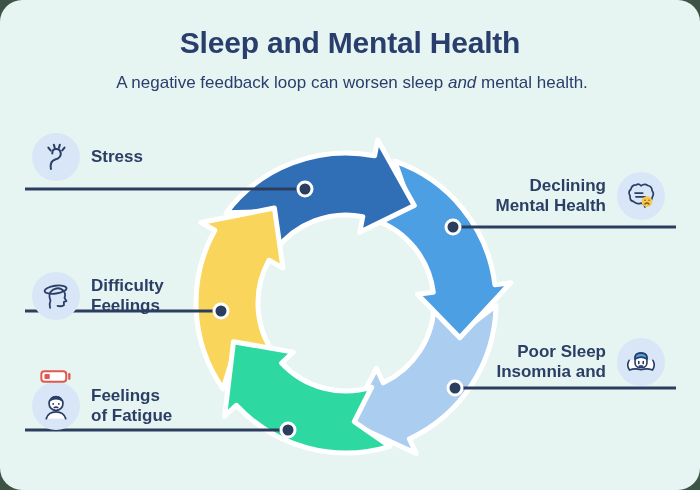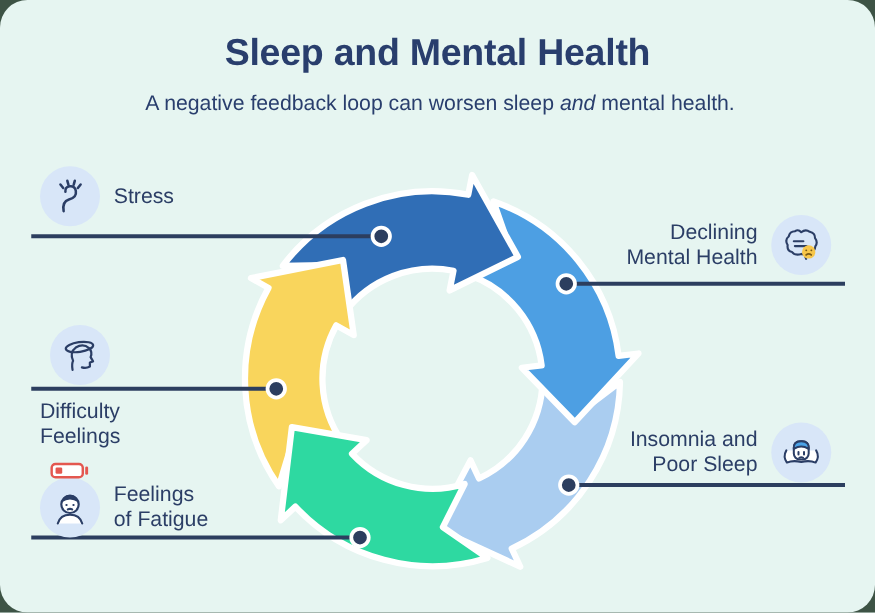--- a/index.html
+++ b/index.html
@@ -27,39 +27,39 @@
     font-size: 17px; color: var(--heading, #293e6d);
   }
   .subtitle em { font-style: italic; }
   #cycle-svg { position: absolute; left: 0; top: 0; }
   .label-group {
     position: absolute;
     display: flex; align-items: center; gap: 11px;
     height: 48px;
   }
   .label-text {
-    font-size: 17px; font-weight: 400; line-height: 20px;
+    font-size: 17px; font-weight: 700; line-height: 20px;
     color: var(--text-navy, #2b3e66);
     white-space: nowrap;
   }
   .label-text.right { text-align: right; }
   .icon-circle {
     position: relative;
     width: 48px; height: 48px; border-radius: 50%;
     background: var(--icon-bg, #d8e6f8);
     display: flex; align-items: center; justify-content: center;
     flex: 0 0 auto;
   }
   .icon-circle svg.inner { width: 34px; height: 34px; }
   .battery {
     position: absolute; top: -13px; left: 50%; transform: translateX(-50%);
     width: 32px; height: 15px;
   }
   .g-stress     { left: 32px;  top: 133px; }
-  .g-difficulty { left: 32px;  top: 260px; flex-direction: column; }
+  .g-difficulty { left: 32px;  top: 272px; }
   .g-fatigue    { left: 32px;  top: 382px; }
   .g-declining  { right: 35px; top: 172px; }
   .g-insomnia   { right: 35px; top: 338px; }
 </style>
 </head>
 <body>
 
 <div class="card">
 
   <svg id="cycle-svg" width="700" height="490" viewBox="0 0 700 490">
@@ -156,22 +156,22 @@
       </svg>
     </span>
     <div class="label-text">
       <div>Feelings</div>
       <div>of Fatigue</div>
     </div>
   </div>
 
   <div class="label-group g-insomnia">
     <div class="label-text right">
+      <div>Poor Sleep</div>
       <div>Insomnia and</div>
-      <div>Poor Sleep</div>
     </div>
     <span class="icon-circle">
       <svg class="inner" viewBox="0 0 40 40">
         <g stroke="#2b3e66" stroke-width="1.9" stroke-linejoin="round" stroke-linecap="round">
           <path d="M6 18 q-3.5 6 0.5 11.5 q6 -2.5 13.5 -0.5 h0 q7.5 -2 13.5 0.5 q4 -5.5 0.5 -11.5" fill="#ffffff"></path>
           <rect x="13" y="9.5" width="14" height="17" rx="5.5" fill="#ffffff"></rect>
           <path d="M13 16.5 q-0.8 -7 7 -7 q7.8 0 7 7 q-3.8 -2.2 -7 -2.2 q-3.2 0 -7 2.2 z" fill="#4ba3e8"></path>
           <path d="M17.4 19.5 v2.4 M22.6 19.5 v2.4" fill="none"></path>
           <path d="M18.2 25 q1.8 -1 3.6 0" fill="none"></path>
         </g>

